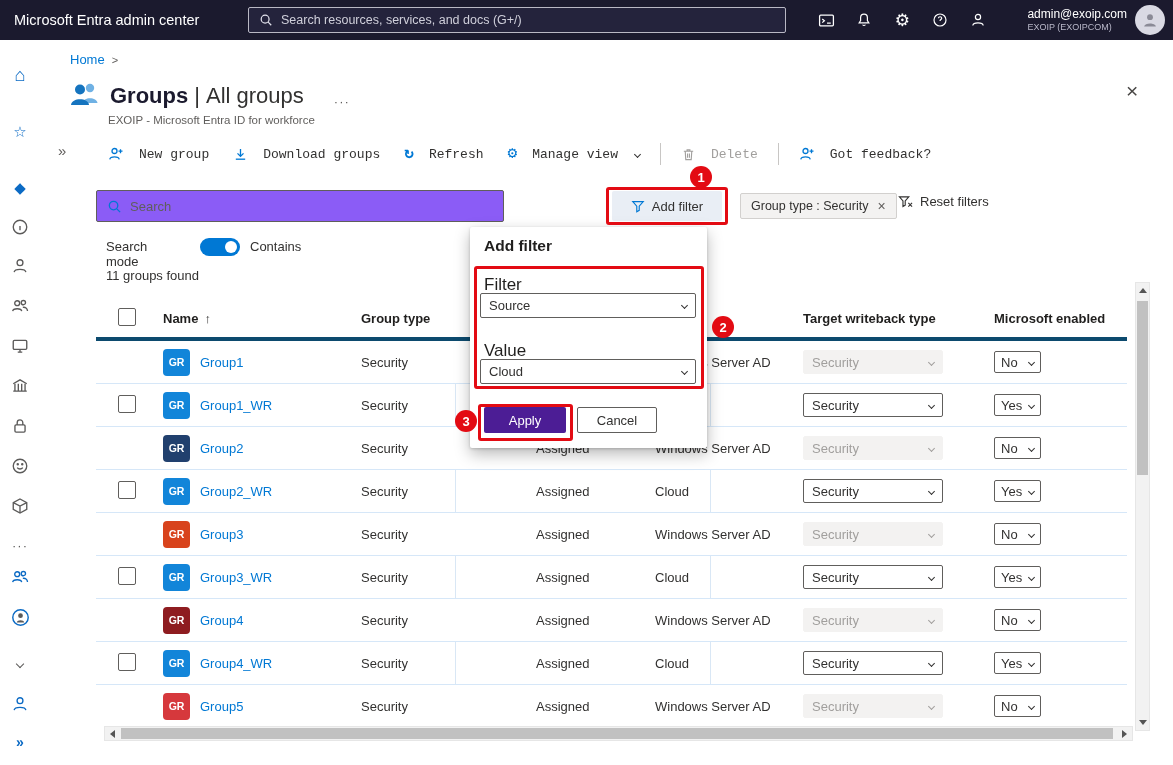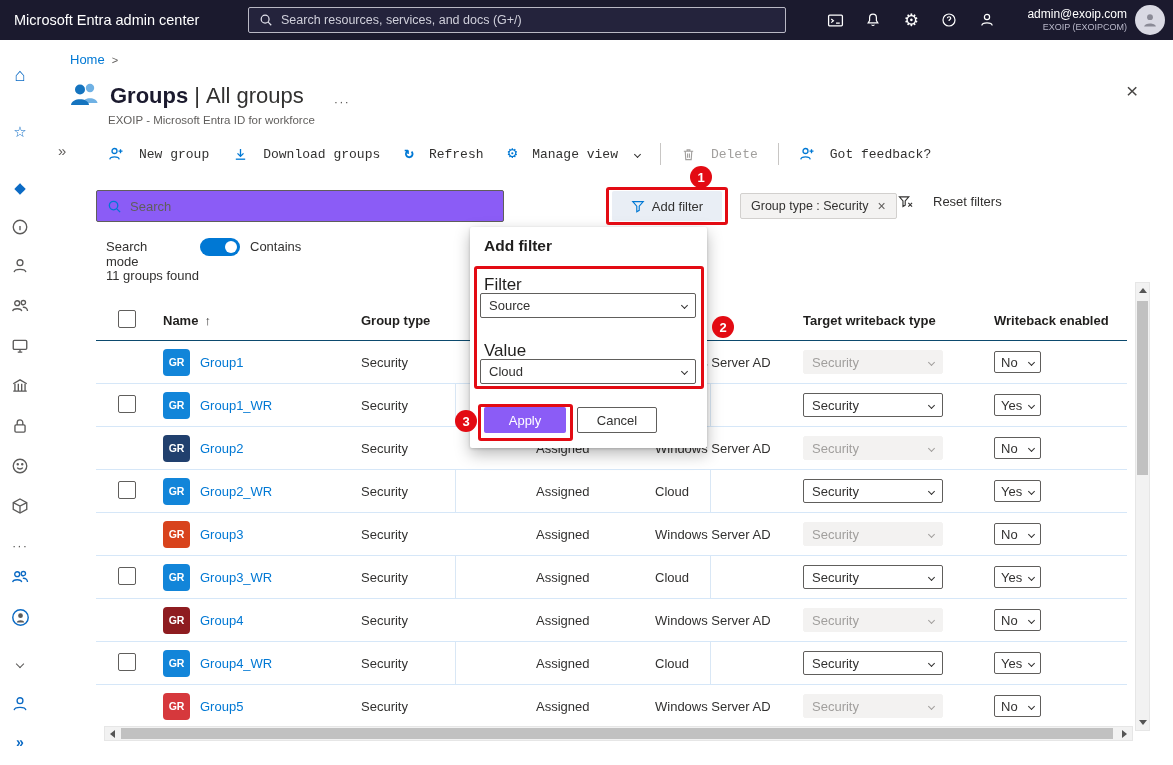--- a/index.html
+++ b/index.html
@@ -8,21 +8,21 @@
 
   
   .topbar{position:absolute;left:0;top:0;right:0;height:40px;background:#1b1a2e;color:#fff;z-index:50}
   .tb-title{position:absolute;left:14px;top:0;height:40px;display:flex;align-items:center;font-size:14.5px;white-space:nowrap}
   .tb-search{position:absolute;left:248px;top:7px;width:538px;height:26px;background:#24233c;border:1px solid #b9b8c4;border-radius:2px;display:flex;align-items:center;gap:8px;padding:0 10px}
   .tb-search input{flex:1;background:transparent;border:none;outline:none;color:#e4e4ee;font-size:12.5px;font-family:inherit}
   .tb-search input::placeholder{color:#cfcfda}
   .tb-right{position:absolute;right:0;top:0;height:40px;display:flex;align-items:center}
   .tb-ic{width:38px;height:40px;display:flex;align-items:center;justify-content:center;cursor:pointer}
   .tb-gear{font-size:17px;line-height:1}
-  .tb-acct{text-align:right;line-height:1.2;margin:0 8px 0 21px;cursor:pointer}
+  .tb-acct{line-height:1.2;margin:0 8px 0 30px;cursor:pointer}
   .acct-email{font-size:12px}
   .acct-tenant{font-size:9px;color:#b9b8c9}
   .tb-avatar{width:30px;height:30px;border-radius:50%;background:#d9d9e3;display:flex;align-items:center;justify-content:center;margin-right:8px;cursor:pointer}
 
   
   .sidebar{position:absolute;left:0;top:40px;width:40px;bottom:0;background:#fff;z-index:10}
   .side-item{position:absolute;left:0;width:40px;height:32px;display:flex;align-items:center;justify-content:center;cursor:pointer}
   .g-blue{color:#0b6ac4}
   .g-gray{color:#5b5a59}
   .glyph18{font-size:18px;line-height:1}
@@ -53,33 +53,33 @@
   .tb-div{width:1px;height:22px;background:#c8c6c4;margin:0 8px}
   .mv-chev{margin-left:2px;width:5px;height:5px;border-color:#323130}
 
   .filter-row{position:absolute;left:0;top:150px;right:0;height:34px;z-index:5}
   .search-box{position:absolute;left:56px;top:0;width:408px;height:32px;border:1px solid #605e5c;border-radius:2px;background:#8b5cf6;display:flex;align-items:center;gap:8px;padding:0 10px}
   .search-box input{flex:1;border:none;outline:none;background:transparent;font-family:inherit;font-size:13px;color:#323130}
   .search-box input::placeholder{color:#605e5c}
   .addfilter{position:absolute;left:572px;top:1px;width:110px;height:30px;background:#e9eef5;border:none;border-radius:2px;display:flex;align-items:center;justify-content:center;gap:7px;font-family:inherit;font-size:13px;color:#323130;cursor:pointer}
   .pill{position:absolute;left:700px;top:3px;height:26px;background:#f3f2f1;border:1px solid #d2d0ce;border-radius:2px;display:flex;align-items:center;gap:9px;padding:0 10px;font-size:12.5px;color:#323130;cursor:pointer}
   .pill-x{color:#605e5c;font-size:14px;cursor:pointer}
-  .reset{position:absolute;left:858px;top:4px;display:flex;align-items:center;gap:20px;font-size:13px;color:#323130;cursor:pointer;background:none;border:none;font-family:inherit}
+  .reset{position:absolute;left:858px;top:4px;display:flex;align-items:center;gap:7px;font-size:13px;color:#323130;cursor:pointer;background:none;border:none;font-family:inherit}
 
   .mode-row{position:absolute;left:0;top:197px;height:20px}
   .mode-label{position:absolute;left:66px;top:2px;font-size:13px;color:#323130}
   .toggle{position:absolute;left:160px;top:1px;width:40px;height:18px;border-radius:9px;background:#0078d4;cursor:pointer}
   .toggle::after{content:"";position:absolute;right:3px;top:3px;width:12px;height:12px;border-radius:50%;background:#fff}
   .mode-value{position:absolute;left:210px;top:2px;font-size:13px;color:#323130}
   .count{position:absolute;left:66px;top:228px;font-size:13px;color:#323130}
 
   
   .table{position:absolute;left:56px;top:260px;width:1031px;height:426px;overflow:hidden;z-index:1}
   .thead,.trow{display:grid;grid-template-columns:46px 198px 175px 119px 150px 186px auto;align-items:center}
-  .thead{height:41px;border-bottom:1px solid #0c4a6e;font-size:13px;font-weight:700;color:#201f1e}
+  .thead{height:41px;border-bottom:4px solid #0c4a6e;font-size:13px;font-weight:700;color:#201f1e}
   .trow{height:43px;border-bottom:1px solid #d6e7f8;font-size:13px;color:#323130;position:relative;background:#fff}
   .trow.has-cb::before{content:"";position:absolute;left:359px;top:0;bottom:0;width:1px;background:#d9e7f5}
   .trow.has-cb::after{content:"";position:absolute;left:614px;top:0;bottom:0;width:1px;background:#d9e7f5}
   .cell{padding-left:21px;white-space:nowrap;overflow:hidden}
   .c-cb{padding-left:22px}
   .c-name{display:flex;align-items:center}
   .c-sel{padding-left:19px}
   .c-wb{padding-left:24px}
   .cb{display:inline-block;width:18px;height:18px;border:1px solid #605e5c;border-radius:2px;background:#fff;cursor:pointer}
   .sort{margin-left:6px;font-weight:400;color:#323130}
@@ -93,21 +93,21 @@
   .w56{width:47px;height:22px;padding:0 6px}
 
   
   .popup{position:absolute;left:430px;top:187px;width:237px;height:221px;background:#fff;border-radius:2px;box-shadow:0 6px 16px rgba(0,0,0,.28),0 1px 3px rgba(0,0,0,.18);z-index:30}
   .popup-title{position:absolute;left:14px;top:10px;font-size:15.5px;font-weight:700;color:#201f1e}
   .f-label{position:absolute;left:14px;font-size:17px;color:#201f1e}
   .lbl1{top:48px}.lbl2{top:114px}
   .p-select{position:absolute;left:10px;width:216px;height:25px}
   .sel1{top:66px}.sel2{top:132px}
   .p-select .select{width:100%;height:100%}
-  .btn-apply{position:absolute;left:14px;top:180px;width:82px;height:26px;background:#8b5cf6;color:#fff;border:none;border-radius:2px;font-family:inherit;font-size:13px;cursor:pointer}
+  .btn-apply{position:absolute;left:14px;top:180px;width:82px;height:26px;background:#4c1d95;color:#fff;border:none;border-radius:2px;font-family:inherit;font-size:13px;cursor:pointer}
   .btn-cancel{position:absolute;left:107px;top:180px;width:80px;height:26px;background:#fff;color:#323130;border:1px solid #605e5c;border-radius:2px;font-family:Liberation Sans, sans-serif;font-size:13px;cursor:pointer}
 
   
   .ann-box{position:absolute;border:3px solid #e30b13;border-radius:3px;z-index:40;pointer-events:none}
   .box1{left:566px;top:147px;width:122px;height:38px}
   .box2{left:434px;top:226px;width:230px;height:123px}
   .box3{left:438px;top:364px;width:95px;height:37px}
   .ann-dot{position:absolute;width:22px;height:22px;border-radius:50%;background:#e30b13;color:#fff;font-size:13px;font-weight:700;display:flex;align-items:center;justify-content:center;z-index:41;pointer-events:none}
   .dot1{left:650px;top:126px}
   .dot2{left:672px;top:276px}
@@ -420,21 +420,21 @@
     <div class="count">11 groups found</div>
 
     <div class="table">
       <div class="thead">
         <div class="cell c-cb"><span class="cb"></span></div>
         <div class="cell" style="padding-left:21px"><span>Name</span><span class="sort">↑</span></div>
         <div class="cell">Group type</div>
         <div class="cell">Membership type</div>
         <div class="cell">Source</div>
         <div class="cell c-sel">Target writeback type</div>
-        <div class="cell c-wb">Writeback enabled</div>
+        <div class="cell c-wb">Microsoft enabled</div>
       </div>
       <div>
           <div class="trow">
             <div class="cell c-cb"></div>
             <div class="cell c-name" style="padding-left:21px">
               <span class="badge" style="background:#1285d9">GR</span>
               <a class="glink">Group1</a>
             </div>
             <div class="cell">Security</div>
             <div class="cell">Assigned</div>

